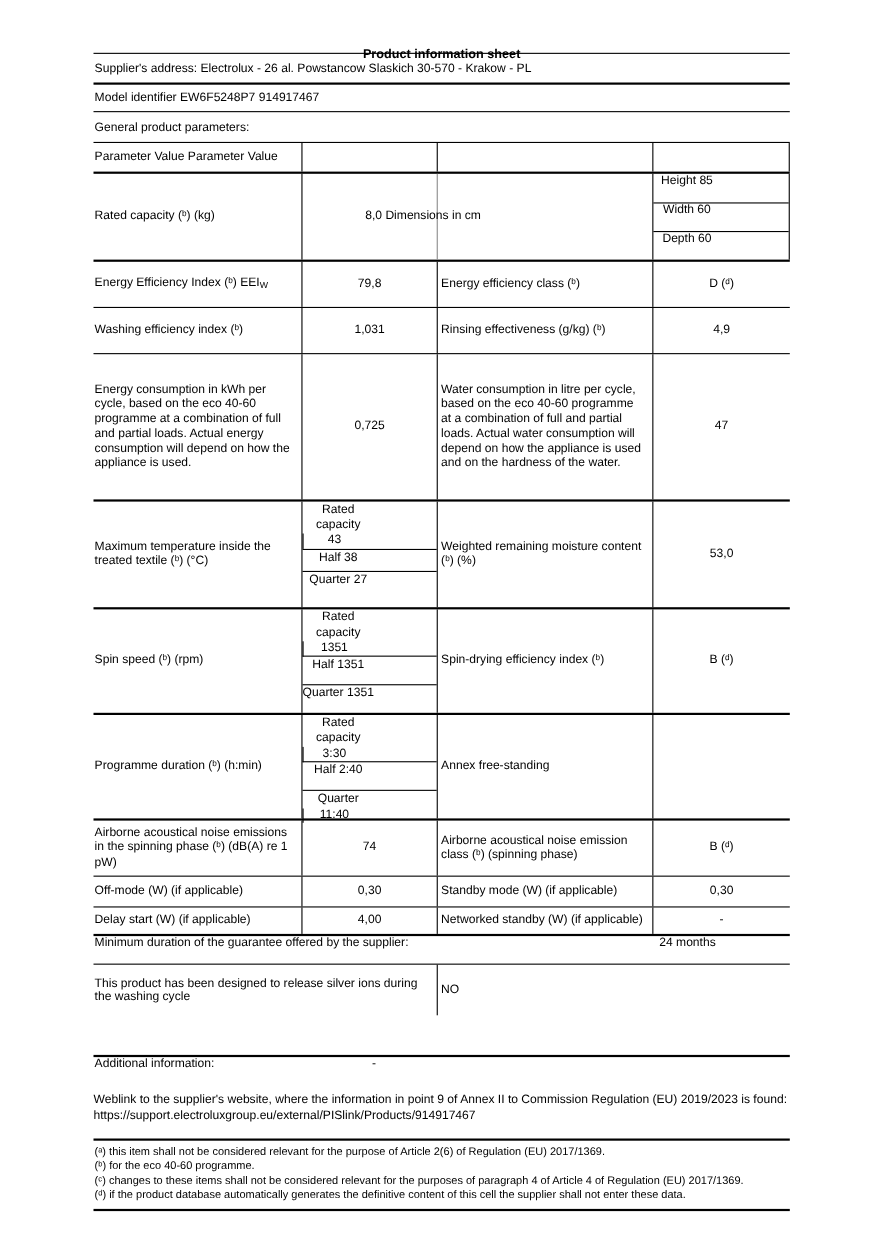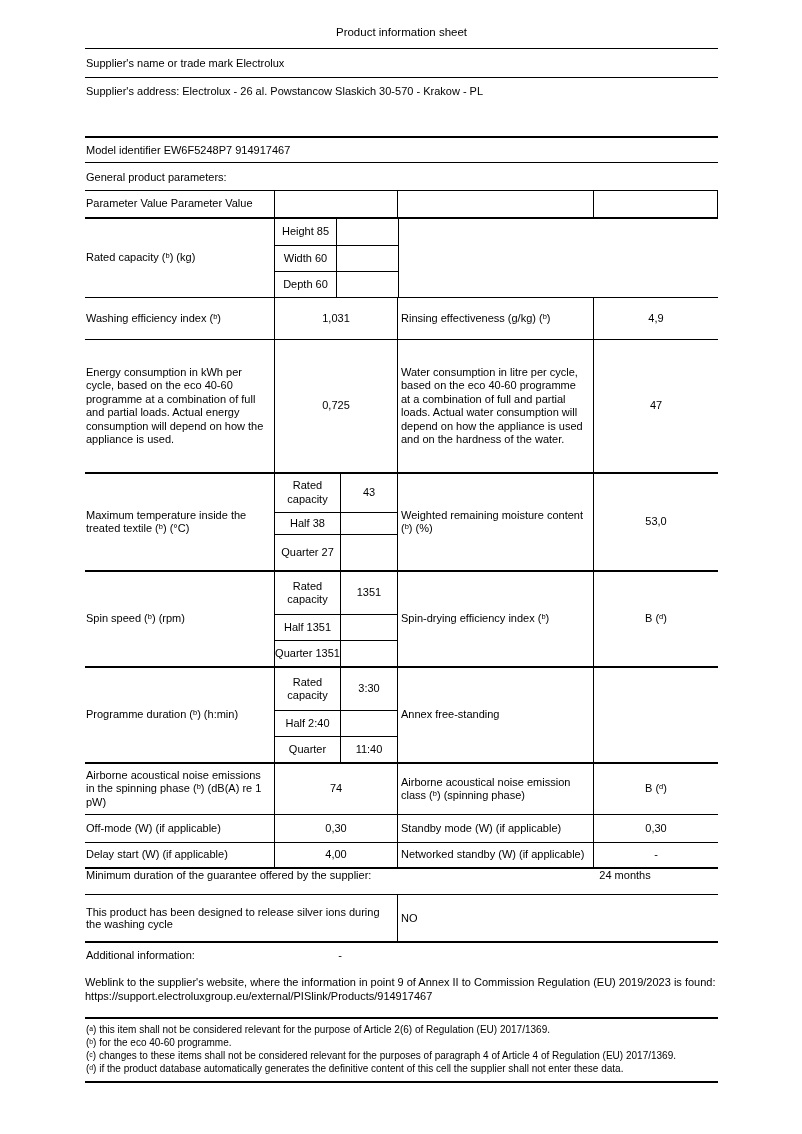--- a/index.html
+++ b/index.html
@@ -1,79 +1,76 @@
 <!DOCTYPE html>
 <html><head>
 <meta charset="utf-8">
 <style>
   html,body{margin:0;padding:0;background:#fff;}
   .page{position:relative;width:802px;height:1134px;background:#fff;
         font-family:"Liberation Sans","DejaVu Sans",sans-serif;font-size:11px;color:#000;
         -webkit-font-smoothing:antialiased;}
   .content{position:absolute;left:85px;top:0;width:633px;}
-  .title{box-sizing:border-box;height:48px;padding-top:26px;text-align:center;font-weight:normal;font-size:11.5px;}
+  .title{box-sizing:border-box;height:48px;padding-top:44px;text-align:center;font-weight:bold;font-size:11.5px;}
   .info-row{box-sizing:border-box;border-top:1px solid #000;height:29px;display:flex;align-items:center;padding-left:1px;}
   .info-row.h27{height:27px;text-align:right;}
-  .info-row.bt2{border-top-width:2px;margin-top:32px;}
+  .info-row.bt2{border-top-width:2px;}
   .info-row.bb1{border-bottom:1px solid #000;}
   .plain-row{box-sizing:border-box;height:27px;display:flex;align-items:center;padding-left:1px;}
 
   
   .trow{box-sizing:border-box;display:flex;border-top:1px solid #000;line-height:13.5px;}
   .trow.bt2{border-top-width:2px;}
   .c{box-sizing:border-box;display:flex;align-items:center;}
   .c1{width:189px;padding:2px 4px 2px 1px;}
   .c2{width:123px;border-left:1px solid #000;justify-content:center;text-align:center;}
   .c3{width:196px;border-left:1px solid #000;padding:2px 5px 2px 3px;}
   .c4{width:125px;border-left:1px solid #000;justify-content:center;text-align:center;}
   .br1{border-right:1px solid #000;}
 
   
   .cmerge{width:319px;border-left:1px solid #000;position:relative;box-sizing:border-box;}
   .cmerge .grayline{position:absolute;left:122px;top:0;bottom:0;width:1px;background:#8a8a8a;}
   .cmerge .mtext{position:absolute;left:57px;top:50%;transform:translateY(-50%);white-space:nowrap;}
 
   
   .c2sub{width:123px;border-left:1px solid #000;box-sizing:border-box;display:flex;flex-direction:column;}
-  .srow{box-sizing:border-box;display:flex;}
+  .srow{box-sizing:border-box;display:flex;flex-direction:column;}
   .srow.bt1{border-top:1px solid #000;}
   .sk{box-sizing:border-box;width:65px;display:flex;align-items:center;justify-content:center;text-align:center;padding:1px;}
   .sk.nw{white-space:nowrap;overflow:visible;}
   .sv{box-sizing:border-box;width:57px;border-left:1px solid #000;display:flex;align-items:center;justify-content:center;}
 
   
   .c4sub{width:125px;border-left:1px solid #000;border-right:1px solid #000;box-sizing:border-box;display:flex;flex-direction:column;}
   .dk{box-sizing:border-box;width:61px;display:flex;align-items:center;justify-content:center;white-space:nowrap;}
   .dv{box-sizing:border-box;width:62px;border-left:1px solid #000;}
 
   
   .grow{box-sizing:border-box;position:relative;display:flex;align-items:flex-start;border-top:2px solid #000;height:27px;padding-left:1px;}
   .grow .gval{position:absolute;left:460px;width:160px;text-align:center;}
   .silver{box-sizing:border-box;display:flex;border-top:1px solid #000;height:47px;}
   .silver .sl{box-sizing:border-box;width:312px;display:flex;align-items:center;padding:2px 10px 2px 1px;}
   .silver .sr{box-sizing:border-box;width:321px;border-left:1px solid #000;display:flex;align-items:center;padding-left:3px;}
-  .addl{box-sizing:border-box;position:relative;display:flex;align-items:center;border-top:2px solid #000;height:26px;padding-left:1px;}
+  .addl{box-sizing:border-box;position:relative;display:flex;border-top:2px solid #000;height:26px;padding-left:1px;margin-top:36px;}
   .addl .aval{position:absolute;left:230px;width:50px;text-align:center;}
 
   .weblink{margin-top:9px;line-height:13.5px;}
   .footnotes{box-sizing:border-box;margin-top:14px;border-top:2px solid #000;border-bottom:2px solid #000;
              padding:5px 0 5px 1px;font-size:10px;line-height:12.9px;}
   sub{font-size:8px;vertical-align:-2px;}
 </style>
 </head>
 <body>
 
 <div class="page">
   <div class="content">
 
     <div class="title">Product information sheet</div>
 
-    <div class="info-row">
-      <span>Supplier's name or trade mark Electrolux</span>
-    </div>
     <div class="info-row h27">
       <span>Supplier's address: Electrolux - 26 al. Powstancow Slaskich 30-570 - Krakow - PL</span>
     </div>
     <div class="info-row h27 bt2 bb1">
       <span>Model identifier EW6F5248P7 914917467</span>
     </div>
     <div class="plain-row">
       <span>General product parameters:</span>
     </div>
 
@@ -81,36 +78,48 @@
 
       <div class="trow" style="height:27px">
         <div class="c c1">Parameter Value Parameter Value</div>
         <div class="c c2"></div>
         <div class="c c3"></div>
         <div class="c c4 br1"></div>
       </div>
 
       <div class="trow bt2" style="height:80px">
         <div class="c c1">Rated capacity (ᵇ) (kg)</div>
+        <div class="cmerge">
+          <div class="grayline"></div>
+          <span class="mtext">8,0 Dimensions in cm</span>
+        </div>
         <div class="c4sub">
           <div class="srow" style="height:26px">
             <div class="dk">Height 85</div>
             <div class="dv"></div>
           </div>
           <div class="srow bt1" style="height:26px">
             <div class="dk">Width 60</div>
             <div class="dv"></div>
           </div>
           <div class="srow bt1" style="height:26px">
             <div class="dk">Depth 60</div>
             <div class="dv"></div>
           </div>
         </div>
       </div>
 
+      <div class="trow bt2" style="height:43px">
+        <div class="c c1">
+          <span><span>Energy Efficiency Index (ᵇ) EEI</span><sub>W</sub></span>
+        </div>
+        <div class="c c2">79,8</div>
+        <div class="c c3">Energy efficiency class (ᵇ)</div>
+        <div class="c c4">D (ᵈ)</div>
+      </div>
 
       <div class="trow" style="height:42px">
         <div class="c c1">Washing efficiency index (ᵇ)</div>
         <div class="c c2">1,031</div>
         <div class="c c3">Rinsing effectiveness (g/kg) (ᵇ)</div>
         <div class="c c4">4,9</div>
       </div>
 
       <div class="trow" style="height:133px">
         <div class="c c1">Energy consumption in kWh per cycle, based on the eco 40-60 programme at a combination of full and partial loads. Actual energy consumption will depend on how the appliance is used.</div>

